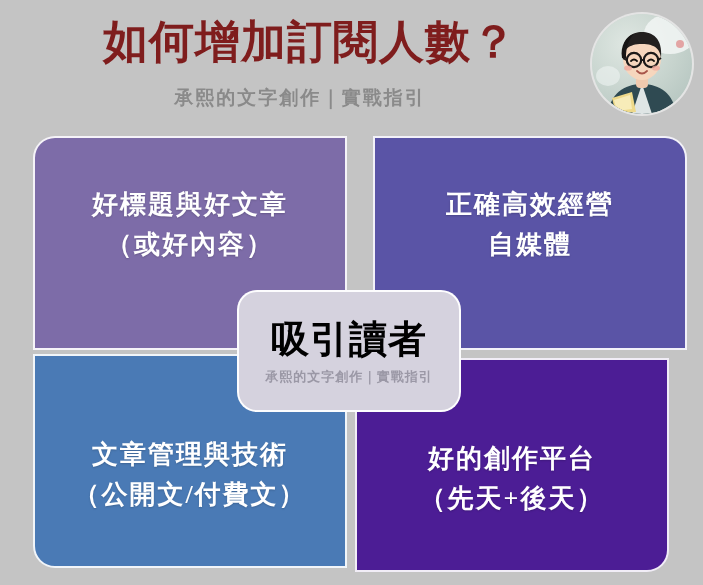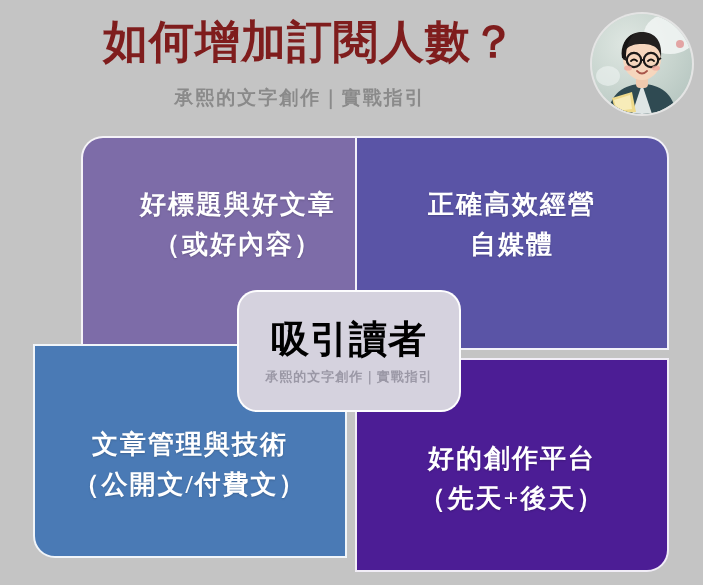--- a/index.html
+++ b/index.html
@@ -94,29 +94,28 @@
     letter-spacing: 2px;
     text-align: center;
     text-shadow: 0 1px 2px rgba(0,0,0,0.18);
     white-space: pre-line;
     transform: translateY(-18px);
   }
   #quad-tl {
     left: 0; top: 0;
     background: #7d6ca8;
     border-top-left-radius: 22px;
-    margin-left: 48px;
   }
   #quad-tr {
-    left: 322px; top: 0;
+    left: 340px; top: 0;
     background: #5a54a6;
     border-top-right-radius: 22px;
   }
   #quad-bl {
-    left: 0; top: 208px;
+    left: 0; top: 218px;
     background: #4a7ab5;
     border-bottom-left-radius: 22px;
   }
   #quad-br {
     left: 322px; top: 222px;
     background: #3ea8c9;
     border-bottom-right-radius: 22px;
   }
   #quad-bl .quad-text, #quad-br .quad-text { transform: translateY(14px); }
 

